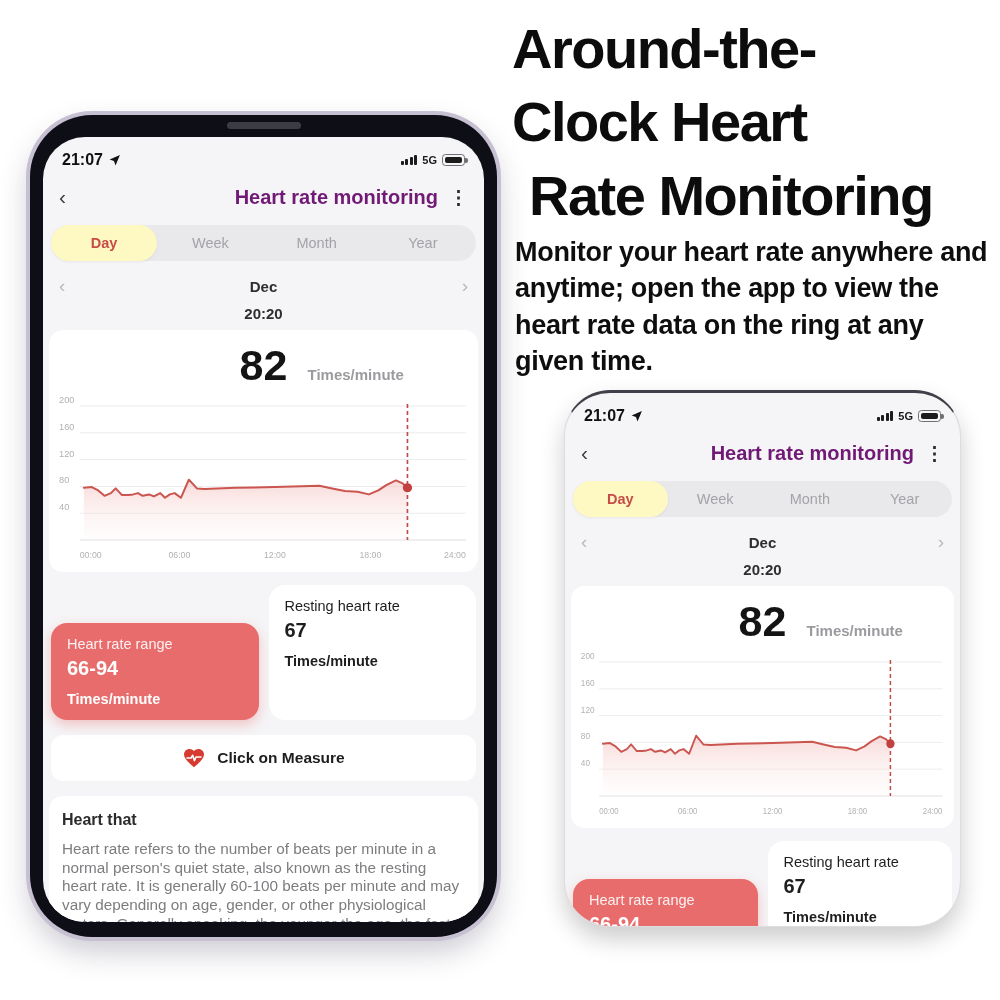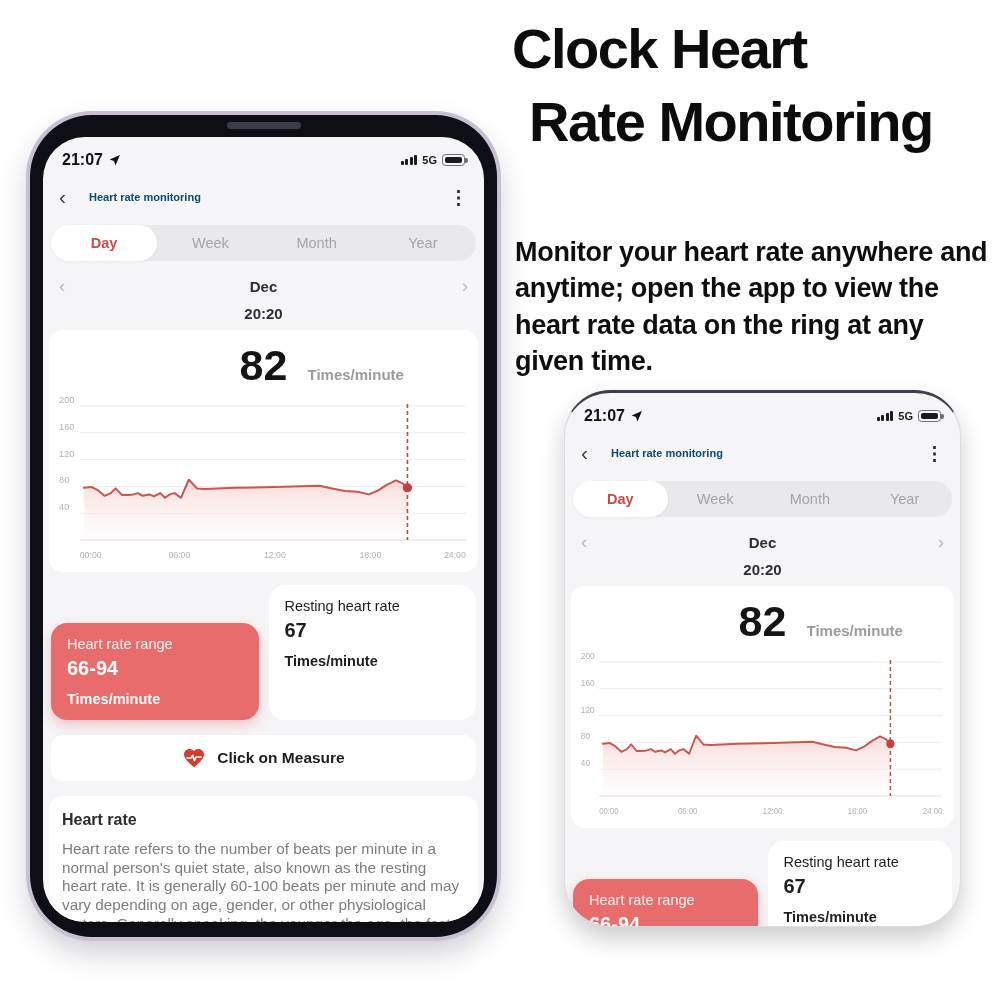--- a/index.html
+++ b/index.html
@@ -37,26 +37,26 @@
   .sig-bars i { display:block; width:3px; background:#1b1b1b; border-radius:1px; }
   .sig-bars i:nth-child(1){height:4px} .sig-bars i:nth-child(2){height:6px}
   .sig-bars i:nth-child(3){height:8px} .sig-bars i:nth-child(4){height:10px}
   .net-label { font-size:11px; font-weight:700; color:#1b1b1b; }
   .battery { position:relative; width:23px; height:11.5px; border:1px solid #6f6f74; border-radius:3.5px; }
   .battery .lvl { position:absolute; left:1.5px; top:1.5px; bottom:1.5px; width:17px; background:#1b1b1b; border-radius:2px; }
   .battery .nub { position:absolute; right:-3.5px; top:3px; width:2.5px; height:5px; background:#6f6f74; border-radius:0 2px 2px 0; }
 
   .app-header { display:flex; align-items:center; padding:16px 10px 8px; }
   .hdr-back { width:30px; font-size:21px; color:#3a3a3a; font-weight:400; cursor:default; }
-  .hdr-title { flex:1; text-align:left; font-size:11px; font-weight:700; color:#0c4a6e; }
+  .hdr-title { flex:1; text-align:right; font-size:20px; font-weight:700; color:#701a75; }
   .hdr-menu { width:30px; text-align:right; font-size:19px; font-weight:700; color:#2a2a2a; letter-spacing:0; }
 
   .tabs { display:flex; background:#e9e8ea; border-radius:18.5px; height:36px; margin:8px 2px 2px; }
   .tab { flex:1; display:flex; align-items:center; justify-content:center; font-size:14.5px; color:#a3a3a8; }
-  .tab.active { background:#ffffff; border-radius:18.5px; color:#c84b48; font-weight:700; box-shadow:0 1px 3px rgba(0,0,0,.06);text-align:right; }
+  .tab.active { background:#fef9c3; border-radius:18.5px; color:#c84b48; font-weight:700; box-shadow:0 1px 3px rgba(0,0,0,.06);text-align:right; }
 
   .date-row { display:flex; justify-content:space-between; align-items:center; padding:12px 10px 4px; }
   .date-chev { font-size:19px; color:#b9b9bd; width:22px; }
   .date-chev.next { text-align:right; }
   .date-label { font-size:15px; font-weight:600; color:#2e2e30; }
 
   .time-label { text-align:center; font-size:15px; font-weight:600; color:#2e2e30; margin:4px 0 8px; }
 
   .chart-card { background:#fff; border-radius:14px; padding:8px 8px 4px; }
   .reading { position:relative; height:54px; }
@@ -193,28 +193,29 @@
 
     <div class="measure-btn">
       <svg width="24" height="24" viewBox="0 0 24 24">
         <path d="M12 21.35l-1.45-1.32C5.4 15.36 2 12.28 2 8.5 2 5.42 4.42 3 7.5 3c1.74 0 3.41.81 4.5 2.09C13.09 3.81 14.76 3 16.5 3 19.58 3 22 5.42 22 8.5c0 3.78-3.4 6.86-8.55 11.54L12 21.35z" fill="#d63b31"></path>
         <polyline points="5,12 9,12 10.6,9.3 12.4,14.6 14,11 19,11" fill="none" stroke="#ffffff" stroke-width="1.6" stroke-linecap="round" stroke-linejoin="round"></polyline>
       </svg>
       <span>Click on Measure</span>
     </div>
 
     <div class="info-card">
-      <div class="info-title">Heart rate</div>
+      <div class="info-title">Heart that</div>
       <div class="info-body">Heart rate refers to the number of beats per minute in a normal person's quiet state, also known as the resting heart rate. It is generally 60-100 beats per minute and may vary depending on age, gender, or other physiological factors. Generally speaking, the younger the age, the faster the heart rate. Elderly people's heart rate is slower than that of young people, and women's heart rate is faster than that of men.</div>
     </div>
   </div>
 </div>
 </div>
 
 <div class="headline">
+  <div>Around-the-</div>
   <div>Clock Heart</div>
   <div class="l3">Rate Monitoring</div>
 </div>
 <div class="subtitle">Monitor your heart rate anywhere and anytime; open the app to view the heart rate data on the ring at any given time.</div>
 
 <div class="right-card screen-mount">
   <div class="app-screen">
     <div class="status-row">
       <div class="status-left">
         <span>21:07</span>

